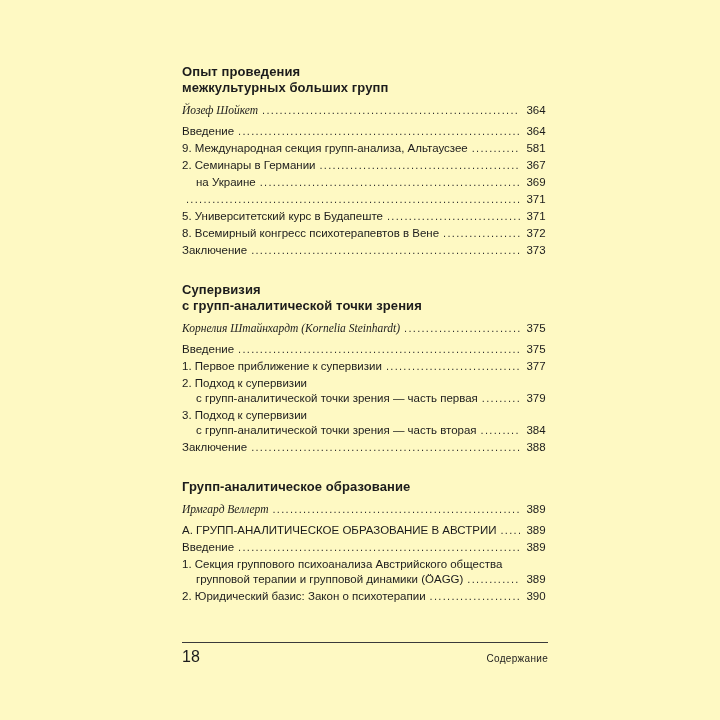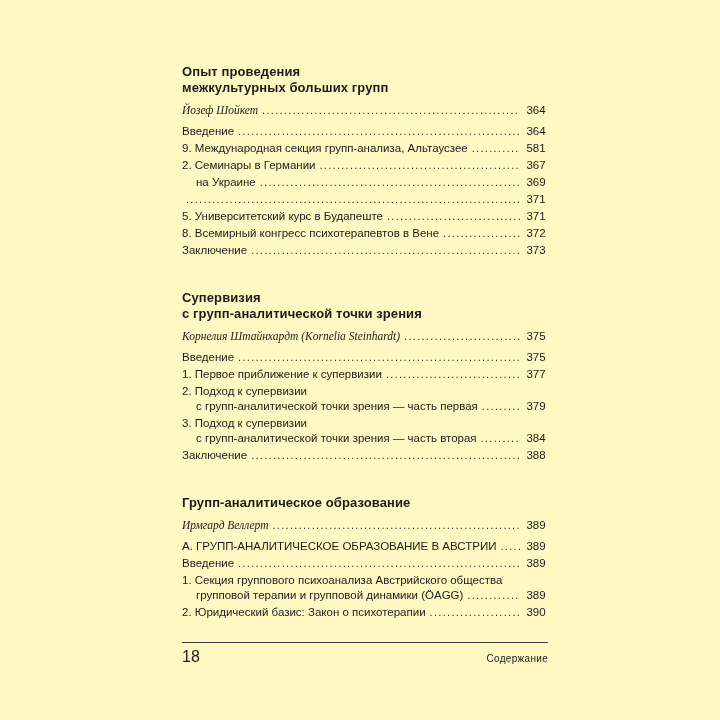--- a/index.html
+++ b/index.html
@@ -13,21 +13,21 @@
   .page{
     position:relative;
     width:720px;height:720px;
     background:#fef9c3;
     box-sizing:border-box;
   }
   .content{
     position:absolute;
     left:182px; right:172px; top:64px;
   }
-  .toc-section{ margin-top:32px; }
+  .toc-section{ margin-top:24px; }
   .toc-section:first-child{ margin-top:0; }
   .sec-heading{
     font-size:13px; line-height:16px;
     font-weight:bold; margin:0 0 7px 0;
     letter-spacing:.1px;
   }
   .author-row{ margin-bottom:6px; font-family:"Liberation Serif", serif; font-style:italic; }
   .toc-entry{ margin-bottom:2px; }
   .entry-line{
     display:flex; align-items:baseline;

